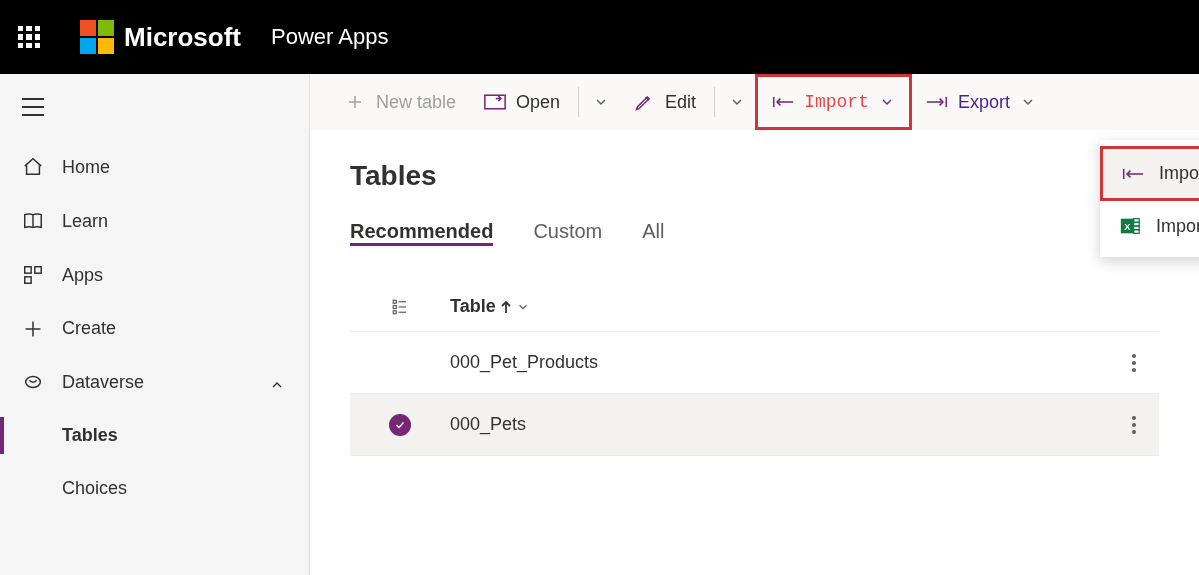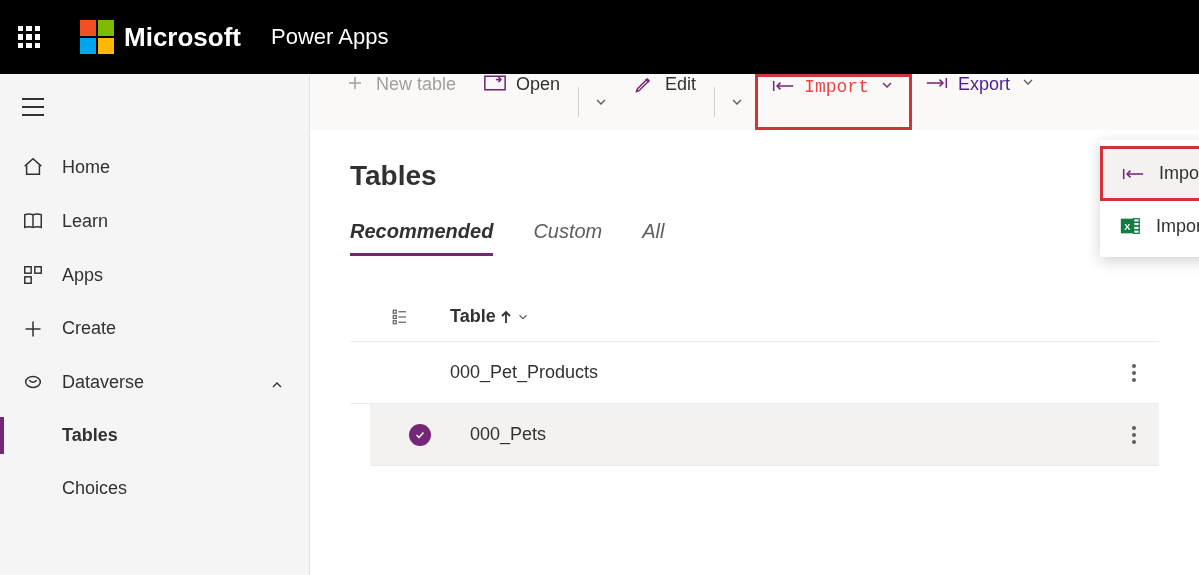--- a/index.html
+++ b/index.html
@@ -29,47 +29,47 @@
   .nav-item.child { padding-left: 62px; font-size: 18px; }
   .nav-item.expanded .chev { position: absolute; right: 24px; }
   .nav-item.active { font-weight: 600; }
   .nav-item.active::before { content:""; position:absolute; left:0; top:8px; bottom:8px; width:4px; background:#742774; }
 
   
   .main { flex: 1; background: #fff; display:flex; flex-direction: column; overflow:hidden; }
 
   
   .cmdbar { display:flex; align-items:center; height: 56px; padding: 0 0 0 20px; border-bottom: 0; background:#faf9f8; position:relative; }
-  .cmd { display:flex; align-items:flex-start; gap:10px; padding: 0 14px; height: 56px; font-size: 18px; color:#323130; cursor:pointer; }
+  .cmd { display:flex; align-items:center; gap:10px; padding: 0 14px; height: 56px; font-size: 18px; color:#323130; cursor:pointer; }
   .cmd.disabled { color:#a19f9d; }
   .cmd .ic { width:22px; display:flex; justify-content:center; }
   .sep { width:1px; height:30px; background:#d2d0ce; margin: 0 4px; }
   .chev-btn { padding: 0 10px; cursor:pointer; color:#605e5c; }
   .highlight-red { border: 3px solid #d13438; }
   .cmd.import { color:#ef4444;font-family:Liberation Mono, monospace; }
 
   
   .dropdown { position:absolute; top:66px; left:790px; width:278px; background:#fff; box-shadow:0 4px 14px rgba(0,0,0,.18); padding:6px 0; z-index:10; }
   .dd-item { display:flex; align-items:center; gap:14px; padding:14px 18px; font-size:18px; cursor:pointer; }
   .dd-item.hl { background:#f3f2f1; }
   .dd-item .ic { width:24px; display:flex; justify-content:center; }
 
   
   .content { padding: 30px 40px 0 40px; flex:1; background:#fff; overflow:hidden; }
   .page-title { font-size: 28px; font-weight:600; margin-bottom: 28px; }
   .tabs { display:flex; gap:40px; font-size:20px; color:#605e5c; border-bottom: none; margin-bottom: 40px; }
-  .tab { padding-bottom: 10px; cursor:pointer;font-style:italic; }
+  .tab { cursor:pointer; }
   .tab.active { color:#323130; font-weight:600; border-bottom: 3px solid #742774; }
 
   
   .tbl-header { display:flex; align-items:center; padding: 10px 0 14px 0; border-bottom:1px solid #edebe9; }
   .col-sel { width:100px; display:flex; justify-content:center; }
   .col-name { flex:1; display:flex; align-items:center; gap:4px; font-weight:600; font-size:18px; }
   .row { display:flex; align-items:center; height:62px; border-bottom:1px solid #edebe9; }
-  .row.selected { background:#f3f2f1;margin-left:20px; }
+  .row.selected { background:#f3f2f1; }
   .row .cell-name { flex:1; font-size:18px; }
   .row .cell-actions { width:50px; display:flex; justify-content:center; color:#605e5c; cursor:pointer; }
   .check-circle { width:22px; height:22px; border-radius:50%; background:#742774; display:flex; align-items:center; justify-content:center; }
   .check-circle svg { width:12px; height:12px; }
 
   svg { display:block; }
 </style>
 </head>
 <body>
 

